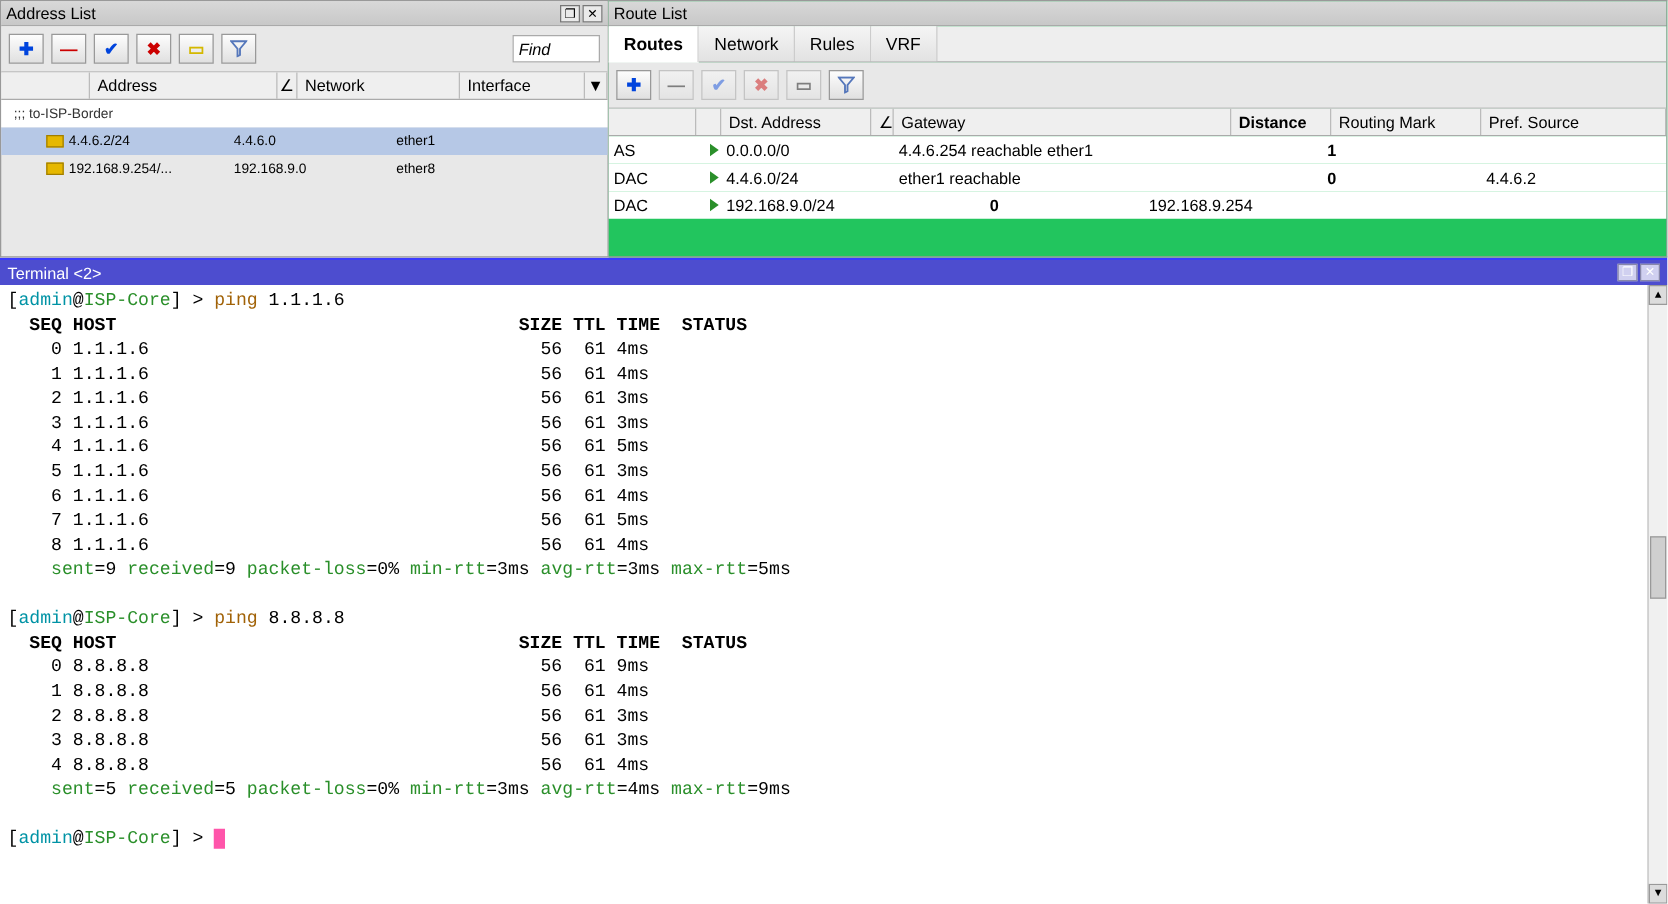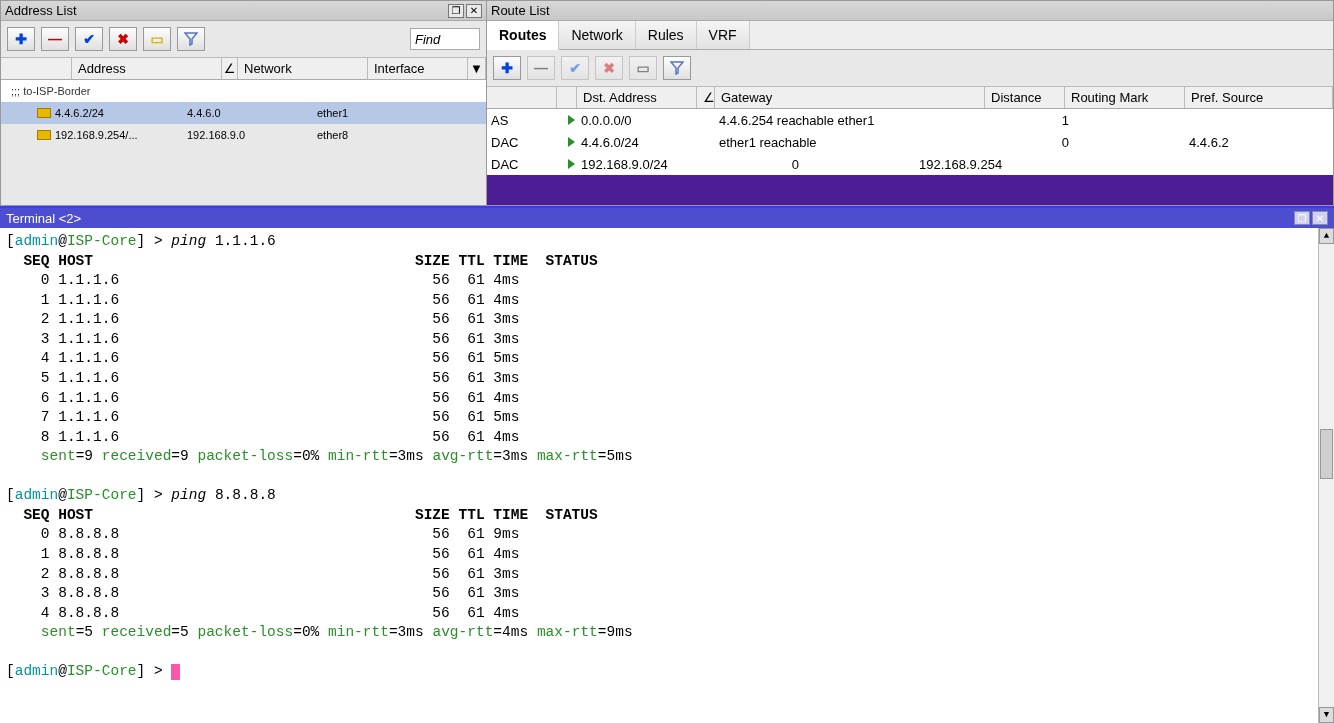--- a/index.html
+++ b/index.html
@@ -7,21 +7,21 @@
     font-family: Arial, Helvetica, sans-serif;
     font-size: 13px;
     background: #fff;
     color: #000;
     width: 1334px;
     height: 723px;
     overflow: hidden;
   }
   .top-row { display: flex; height: 206px; }
   .address-panel { width: 487px; border: 1px solid #999; background: #e8e8e8; }
-  .route-panel { flex: 1; border: 1px solid #999; background: #4c1d95; border-left: none; }
+  .route-panel { flex: 1; border: 1px solid #999; background: #22c55e; border-left: none; }
   .title-bar {
     background: linear-gradient(#d8d8d8, #c8c8c8);
     height: 20px;
     display: flex;
     align-items: center;
     padding: 0 4px;
     font-size: 13px;
     border-bottom: 1px solid #aaa;
   }
   .title-bar .title { flex: 1; }
@@ -80,21 +80,21 @@
     background: linear-gradient(#f5f5f5,#e2e2e2);
   }
   .tab.active { background: #fff; border-bottom: 1px solid #fff; font-weight: bold; margin-bottom: -1px; }
   .route-header { display: flex; height: 22px; background: #efefef; border-bottom: 1px solid #aaa; font-size: 13px; }
   .rth { border-right: 1px solid #bbb; padding: 0 6px; display: flex; align-items: center; cursor: pointer; }
   .rth.sort { width: 18px; }
   .rcol.flag { width: 70px; }
   .rcol.tri { width: 20px; display:flex; align-items:center; justify-content:center; }
   .rcol.dst { width: 120px; }
   .rcol.gw { width: 270px; }
-  .rcol.dist { width: 80px; text-align: right; }
+  .rcol.dist { width: 80px; text-align: right; font-weight: bold; }
   .rcol.mark { width: 120px; }
   .rcol.pref { flex: 1; }
   .rrow { display: flex; height: 22px; align-items: center; background: #fff; font-size: 13px; padding: 0 4px; }
   .tri-icon {
     width: 0; height: 0;
     border-top: 5px solid transparent; border-bottom: 5px solid transparent;
     border-left: 7px solid #2a8f2a;
   }
   .disabled-btn { opacity: 0.45; }
 
@@ -120,21 +120,21 @@
     position: absolute; right: 0; top: 0; bottom: 0; width: 16px;
     background: #e8e8e8; border-left: 1px solid #bbb;
     display: flex; flex-direction: column;
   }
   .sb-btn { height: 16px; background: #dcdcdc; border: 1px solid #999; display:flex; align-items:center; justify-content:center; font-size:9px; }
   .sb-track { flex: 1; background: #f0f0f0; position: relative; }
   .sb-thumb { position: absolute; left: 1px; right: 1px; top: 40%; height: 50px; background: #cfcfcf; border: 1px solid #999; }
   .pre { white-space: pre; }
   .cyan { color: #0093a5; }
   .green { color: #2a8f2a; }
-  .magenta { color: #000000; font-style: italic; }
+  .magenta { color: #a16207; }
   .bold { font-weight: bold; }
   .cursor { background: #f5a; display: inline-block; width: 9px; height: 16px; vertical-align: middle; }
 </style>
 </head>
 <body>
 
 <div class="top-row">
 
   <div class="address-panel">
     <div class="title-bar">

